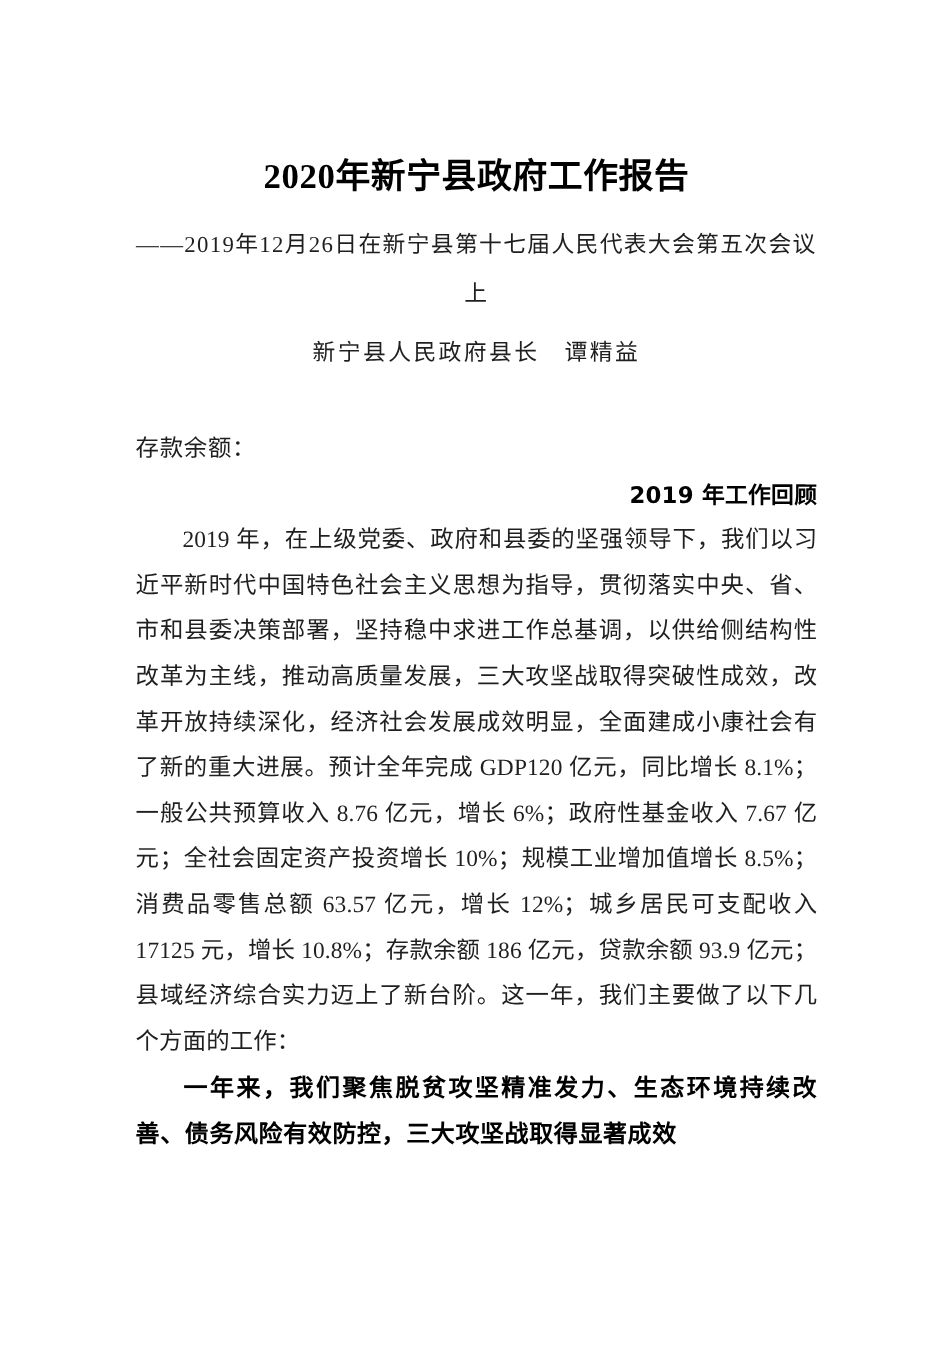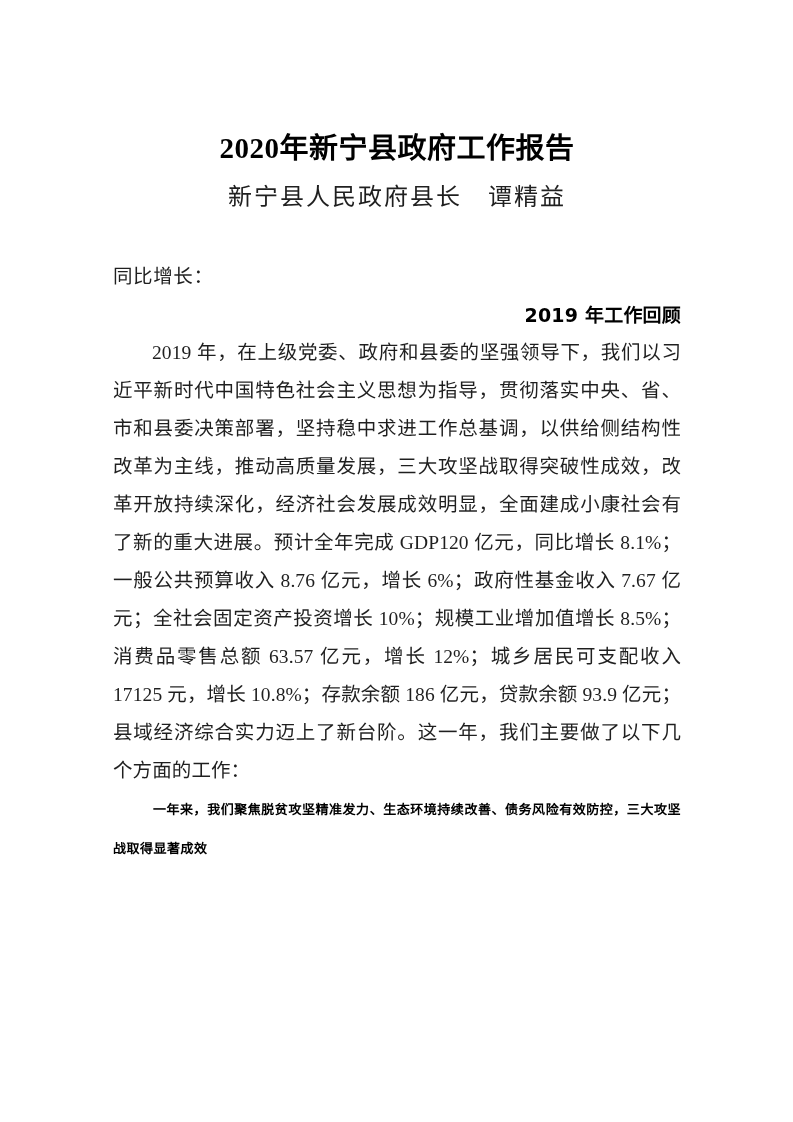--- a/index.html
+++ b/index.html
@@ -54,21 +54,21 @@
     line-height: 41px;
     letter-spacing: 1.1px;
     color: #1f1f1f;
   }
 
   .doc-byline {
     margin: 0;
     padding-top: 12px;
     text-align: center;
     font-family: "Liberation Serif", "DejaVu Serif", serif;
-    font-size: 24px;
+    font-size: 19px;
     line-height: 34px;
     letter-spacing: 2px;
     color: #1f1f1f;
   }
 
   .salutation {
     margin: 0;
     padding-top: 44px;
     font-size: 19.5px;
     line-height: 38px;
@@ -100,41 +100,42 @@
   }
 
   .body-para--stats {
     letter-spacing: 0.1px;
   }
 
   .bold-lead {
     margin: 0;
     font-family: "Liberation Serif", "DejaVu Serif", serif;
     font-weight: bold;
-    font-size: 13px;
+    font-size: 20px;
     line-height: 39px;
     letter-spacing: 0.5px;
     text-align: justify;
     text-justify: inter-ideograph;
     text-indent: 40px;
     color: #000000;
   }
 </style>
 </head>
 <body>
 
 <div class="page">
   <div class="content">
 
     <h1 class="doc-title">2020年新宁县政府工作报告</h1>
 
+    <p class="doc-subtitle">——2019年12月26日在新宁县第十七届人民代表大会第五次会议上</p>
 
     <p class="doc-byline">新宁县人民政府县长　谭精益</p>
 
-    <p class="salutation">同比增长：</p>
+    <p class="salutation">存款余额：</p>
 
 
     <h2 class="section-heading">2019 年工作回顾</h2>
 
     <p class="body-para body-para--stats">2019 年，在上级党委、政府和县委的坚强领导下，我们以习近平新时代中国特色社会主义思想为指导，贯彻落实中央、省、市和县委决策部署，坚持稳中求进工作总基调，以供给侧结构性改革为主线，推动高质量发展，三大攻坚战取得突破性成效，改革开放持续深化，经济社会发展成效明显，全面建成小康社会有了新的重大进展。预计全年完成 GDP120 亿元，同比增长 8.1%；一般公共预算收入 8.76 亿元，增长 6%；政府性基金收入 7.67 亿元；全社会固定资产投资增长 10%；规模工业增加值增长 8.5%；消费品零售总额 63.57 亿元，增长 12%；城乡居民可支配收入 17125 元，增长 10.8%；存款余额 186 亿元，贷款余额 93.9 亿元；县域经济综合实力迈上了新台阶。这一年，我们主要做了以下几个方面的工作：</p>
 
     <p class="bold-lead">一年来，我们聚焦脱贫攻坚精准发力、生态环境持续改善、债务风险有效防控，三大攻坚战取得显著成效</p>
 
   </div>
 </div>

